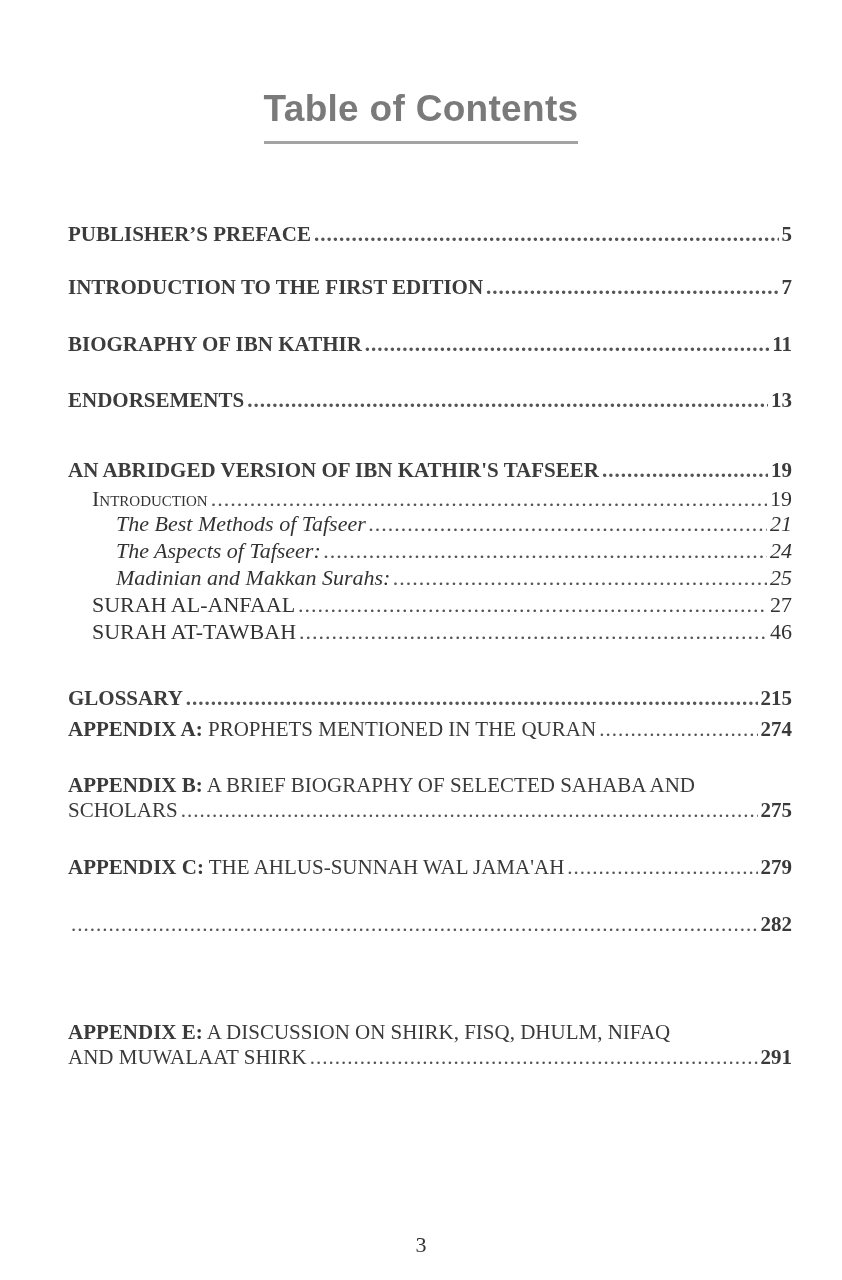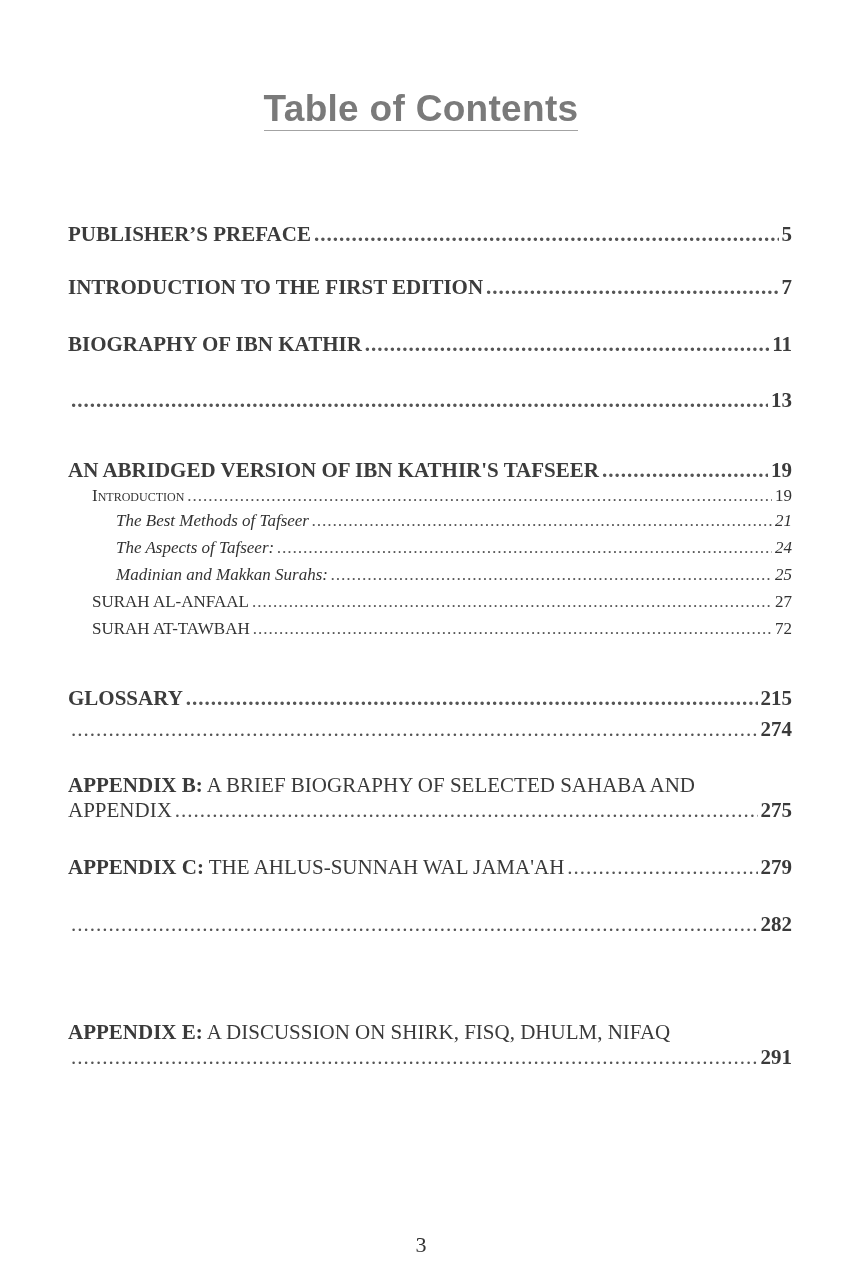--- a/index.html
+++ b/index.html
@@ -5,37 +5,37 @@
   html, body { margin: 0; padding: 0; }
   body {
     width: 842px; height: 1280px; background: #ffffff; position: relative; overflow: hidden;
     font-family: "Liberation Serif", "DejaVu Serif", serif; color: #3a3a3a;
   }
   .title {
     position: absolute; left: 0; right: 0; top: 88px; text-align: center;
     font-family: "Liberation Sans", "DejaVu Sans", sans-serif; font-weight: bold;
     font-size: 37px; color: #7a7a7a; letter-spacing: 0.3px;
   }
-  .title span { border-bottom: 1px solid #a3a3a3; padding-bottom: 1px; }
+  .title span { border-bottom: 3px solid #a3a3a3; padding-bottom: 12px; }
   .entry { position: absolute; left: 68px; width: 724px; }
   .row { display: flex; align-items: flex-start; white-space: nowrap; }
   .row .lbl { flex: 0 0 auto; }
   .row .dots { flex: 1 1 auto; overflow: hidden; margin: 0 3px; color: #555; }
   .row .dots::after {
     content: "......................................................................................................................................................................................................................";
     letter-spacing: 1px;
   }
   .row .pg { flex: 0 0 auto; }
   .main { font-size: 21px; font-weight: bold; color: #3c3c3c; }
   .main .pg { font-weight: bold; }
   .app .k { font-weight: bold; }
   .app .t { font-weight: normal; }
   .app { font-size: 21px; color: #3a3a3a; }
   .app .pg { font-weight: bold; }
-  .sub { font-size: 17px; color: #333; }
+  .sub { font-size: 22px; color: #333; }
   .sub.lvl1 { left: 92px; width: 700px; }
   .sub.lvl2 { left: 116px; width: 676px; font-style: italic; }
   .sc { font-variant: small-caps; }
   .pagenum {
     position: absolute; left: 0; right: 0; top: 1232px; text-align: center;
     font-size: 22px; color: #333;
   }
 </style>
 </head>
 <body>
@@ -61,20 +61,21 @@
 <div class="entry main" style="top:332px">
   <div class="row">
       <span class="lbl">BIOGRAPHY OF IBN KATHIR</span>
       <span class="dots"></span>
       <span class="pg">11</span>
     </div>
 </div>
 
 <div class="entry main" style="top:388px">
   <div class="row">
+      <span class="lbl">ENDORSEMENTS</span>
       <span class="dots"></span>
       <span class="pg">13</span>
     </div>
 </div>
 
 <div class="entry main" style="top:458px">
   <div class="row">
       <span class="lbl">AN ABRIDGED VERSION OF IBN KATHIR'S TAFSEER</span>
       <span class="dots"></span>
       <span class="pg">19</span>
@@ -118,45 +119,46 @@
       <span class="lbl">SURAH AL-ANFAAL</span>
       <span class="dots"></span>
       <span class="pg">27</span>
     </div>
 </div>
 
 <div class="entry sub lvl1" style="top:619px">
   <div class="row">
       <span class="lbl">SURAH AT-TAWBAH</span>
       <span class="dots"></span>
-      <span class="pg">72</span>
+      <span class="pg">46</span>
     </div>
 </div>
 
 <div class="entry main" style="top:686px">
   <div class="row">
       <span class="lbl">GLOSSARY </span>
       <span class="dots"></span>
       <span class="pg">215</span>
     </div>
 </div>
 
 <div class="entry app" style="top:717px">
   <div class="row">
+      <span class="lbl"><span class="k">APPENDIX A:</span><span class="t"> PROPHETS MENTIONED IN THE QURAN</span></span>
       <span class="dots"></span>
       <span class="pg">274</span>
     </div>
 </div>
 
 <div class="entry app" style="top:773px">
   <div class="row">
       <span class="lbl"><span class="k">APPENDIX B:</span><span class="t"> A BRIEF BIOGRAPHY OF SELECTED SAHABA AND</span></span>
     </div>
   <div class="row">
-      <span class="lbl">APPENDIX </span>
+      <span class="lbl">SCHOLARS </span>
       <span class="dots"></span>
       <span class="pg">275</span>
     </div>
 </div>
 
 <div class="entry app" style="top:855px">
   <div class="row">
       <span class="lbl"><span class="k">APPENDIX C:</span><span class="t"> THE AHLUS-SUNNAH WAL JAMA'AH </span></span>
       <span class="dots"></span>
       <span class="pg">279</span>
@@ -168,18 +170,19 @@
       <span class="dots"></span>
       <span class="pg">282</span>
     </div>
 </div>
 
 <div class="entry app" style="top:1020px">
   <div class="row">
       <span class="lbl"><span class="k">APPENDIX E:</span><span class="t"> A DISCUSSION ON SHIRK, FISQ, DHULM, NIFAQ</span></span>
     </div>
   <div class="row">
+      <span class="lbl">AND MUWALAAT SHIRK</span>
       <span class="dots"></span>
       <span class="pg">291</span>
     </div>
 </div>
 
 <div class="pagenum">3</div>
 
 </body></html>

